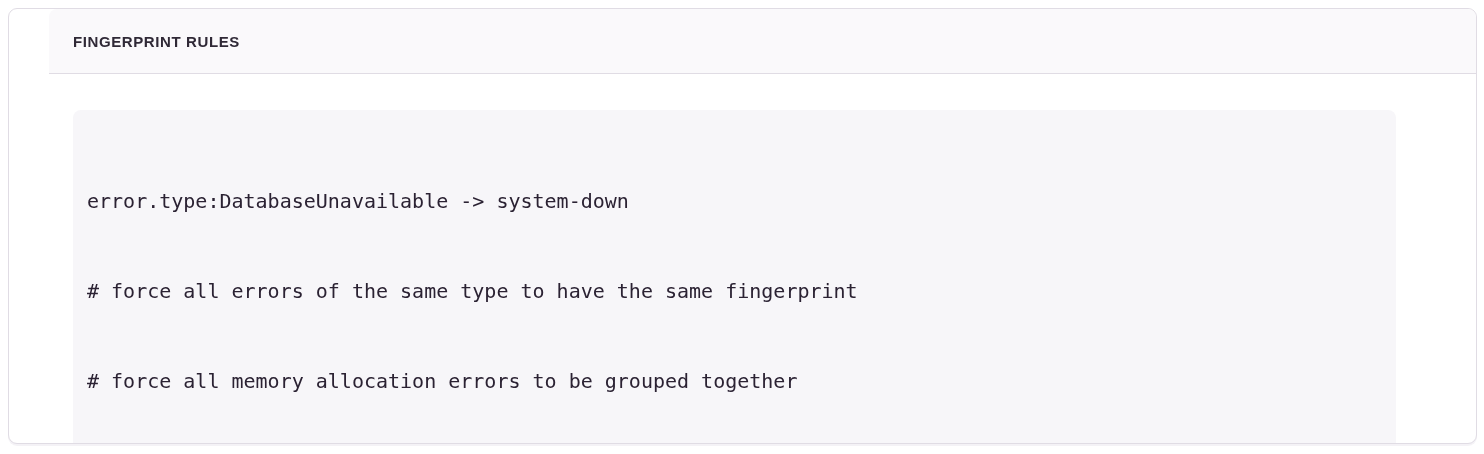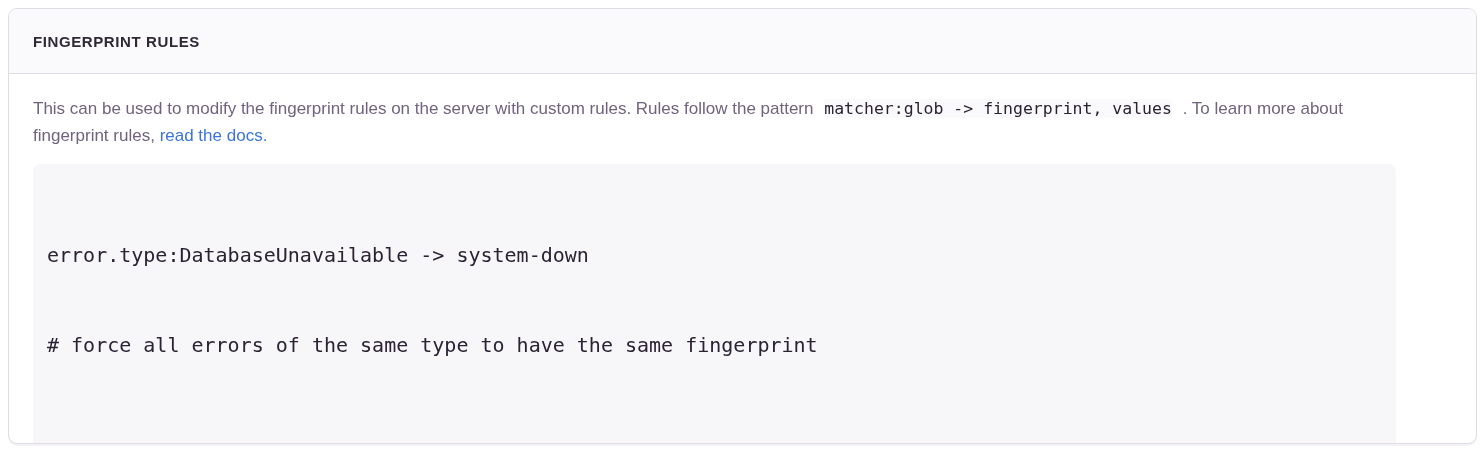--- a/index.html
+++ b/index.html
@@ -12,20 +12,21 @@
   }
   .panel {
     position: absolute;
     left: 8px; top: 8px;
     width: 1469px; height: 436px;
     background: #ffffff;
     border: 1px solid #e0dce4;
     border-radius: 9px;
     box-shadow: 0 2px 0 rgba(45, 0, 85, 0.05);
     overflow: hidden;
+    padding-left: 40px;
   }
   .panel-header {
     height: 65px;
     background: #faf9fb;
     border-bottom: 1px solid #e0dce4;
     display: flex;
     align-items: center;
     padding: 0 24px;
     border-radius: 8px 8px 0 0;
   }
@@ -77,27 +78,22 @@
 <body>
 
 <section class="panel">
 
   <header class="panel-header">
     <h2 class="panel-title">FINGERPRINT RULES</h2>
   </header>
 
   <div class="panel-body">
 
-    <p class="help-text">
-      <span>This can be used to modify the fingerprint rules on the server with custom rules. Rules follow the pattern</span>
-      <code class="inline-code">matcher:glob -&gt; fingerprint, values</code>
-      <span>. To learn more about fingerprint rules,</span>
-      <a class="docs-link" href="#">read the docs.</a>
-    </p>
 
     <div class="code-example">
       <div>error.type:DatabaseUnavailable -&gt; system-down</div>
       <div># force all errors of the same type to have the same fingerprint</div>
+      <div># force all memory allocation errors to be grouped together</div>
       
     </div>
 
   </div>
 </section>
 
 </body></html>

